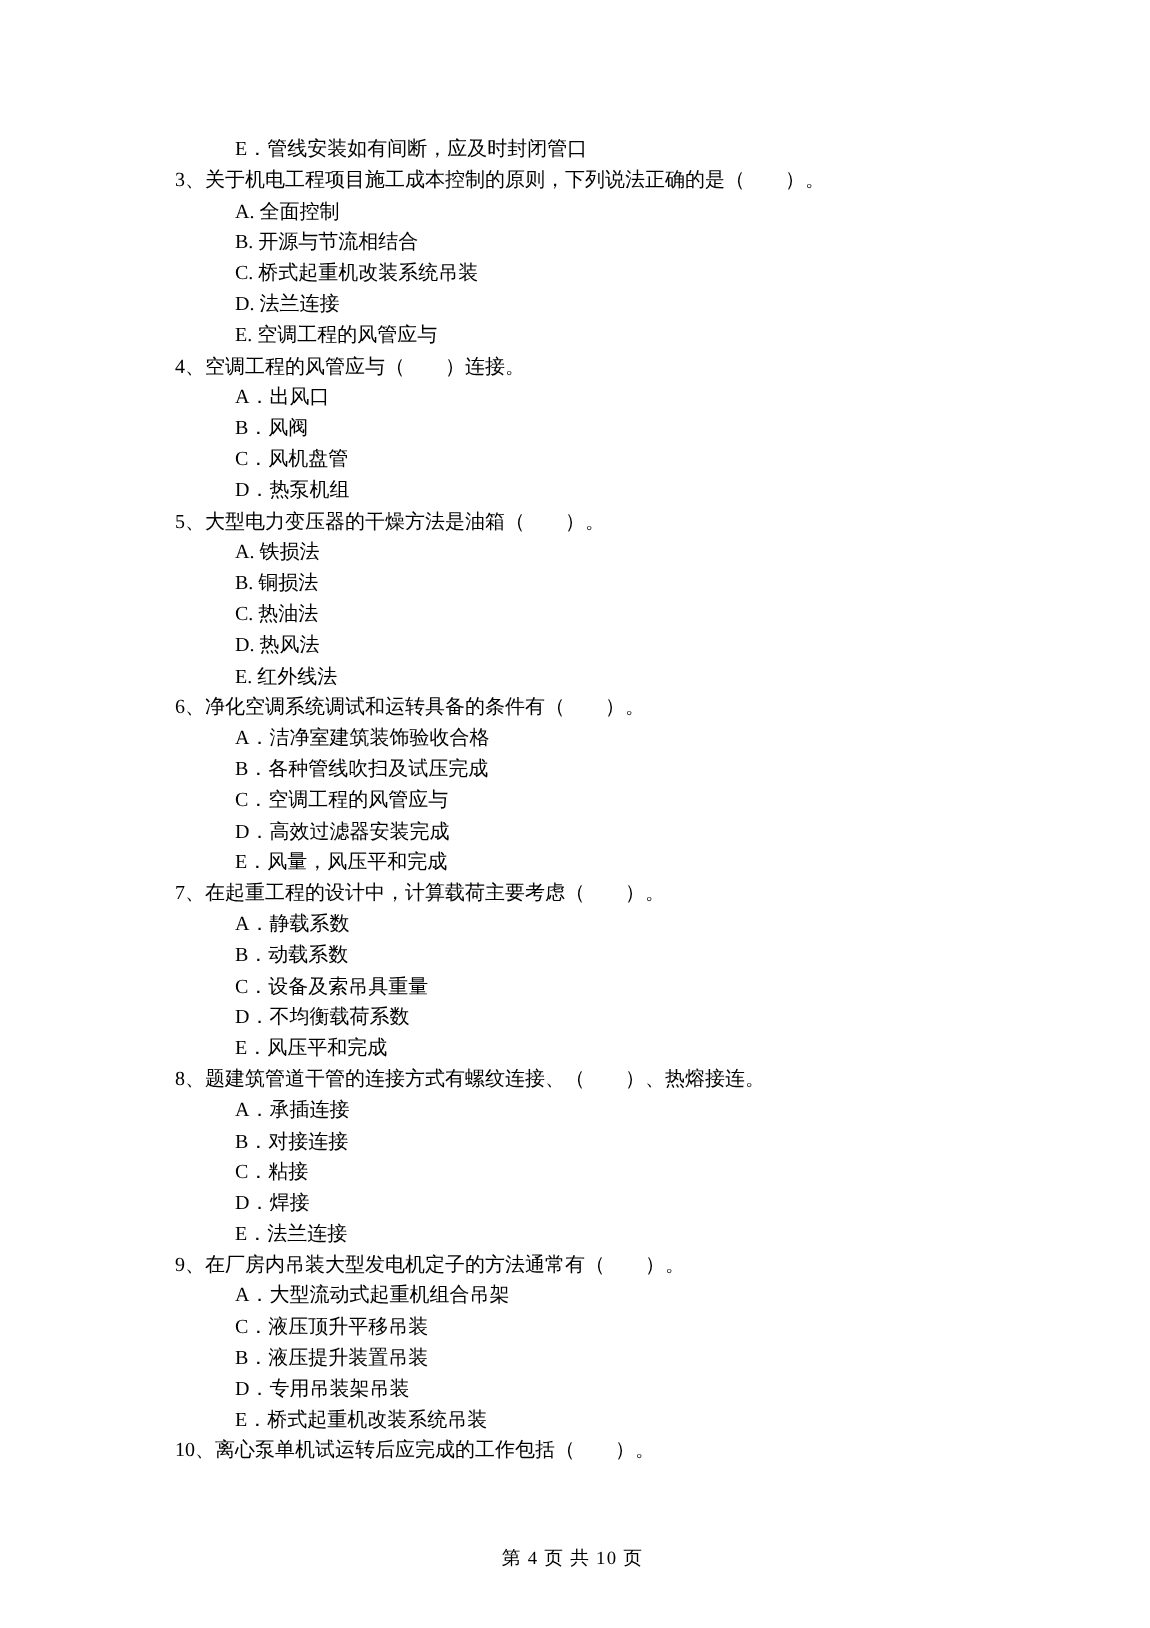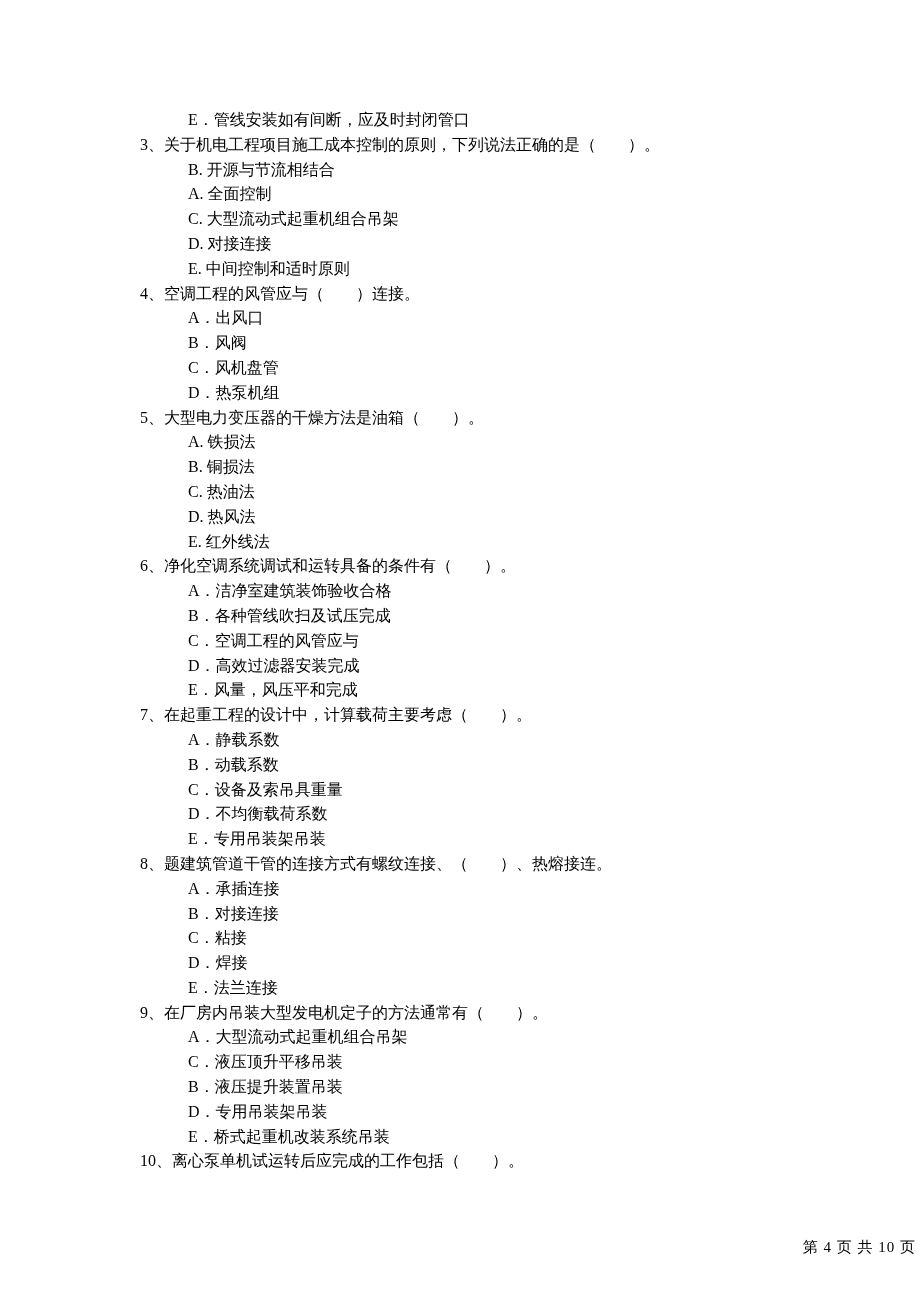--- a/index.html
+++ b/index.html
@@ -30,42 +30,42 @@
     padding-left: 48px;
   }
   .q-line {
     margin: 0;
   }
   .footer {
     position: absolute;
     left: 0;
     width: 916px;
     top: 1236px;
-    text-align: right;
+    text-align: center;
     font-size: 15px;
     letter-spacing: 1px;
   }
 </style>
 </head>
 <body>
 
 <div class="page">
 
   <div class="opt-area">
     <p class="opt-line">E．管线安装如有间断，应及时封闭管口</p>
   </div>
 
   <div>
     <p class="q-line"><span>3、</span><span>关于机电工程项目施工成本控制的原则，下列说法正确的是（　　）。</span></p>
     <div class="opt-area">
+      <p class="opt-line">A.  全面控制</p>
       <p class="opt-line">B.  开源与节流相结合</p>
-      <p class="opt-line">A.  全面控制</p>
-      <p class="opt-line">C.  大型流动式起重机组合吊架</p>
-      <p class="opt-line">D.  对接连接</p>
-      <p class="opt-line">E.  中间控制和适时原则</p>
+      <p class="opt-line">C.  桥式起重机改装系统吊装</p>
+      <p class="opt-line">D.  法兰连接</p>
+      <p class="opt-line">E.  空调工程的风管应与</p>
     </div>
   </div>
 
   <div>
     <p class="q-line"><span>4、</span><span>空调工程的风管应与（　　）连接。</span></p>
     <div class="opt-area">
       <p class="opt-line">A．出风口</p>
       <p class="opt-line">B．风阀</p>
       <p class="opt-line">C．风机盘管</p>
       <p class="opt-line">D．热泵机组</p>
@@ -94,21 +94,21 @@
     </div>
   </div>
 
   <div>
     <p class="q-line"><span>7、</span><span>在起重工程的设计中，计算载荷主要考虑（　　）。</span></p>
     <div class="opt-area">
       <p class="opt-line">A．静载系数</p>
       <p class="opt-line">B．动载系数</p>
       <p class="opt-line">C．设备及索吊具重量</p>
       <p class="opt-line">D．不均衡载荷系数</p>
-      <p class="opt-line">E．专用吊装架吊装</p>
+      <p class="opt-line">E．风压平和完成</p>
     </div>
   </div>
 
   <div>
     <p class="q-line"><span>8、</span><span>题建筑管道干管的连接方式有螺纹连接、（　　）、热熔接连。</span></p>
     <div class="opt-area">
       <p class="opt-line">A．承插连接</p>
       <p class="opt-line">B．对接连接</p>
       <p class="opt-line">C．粘接</p>
       <p class="opt-line">D．焊接</p>

